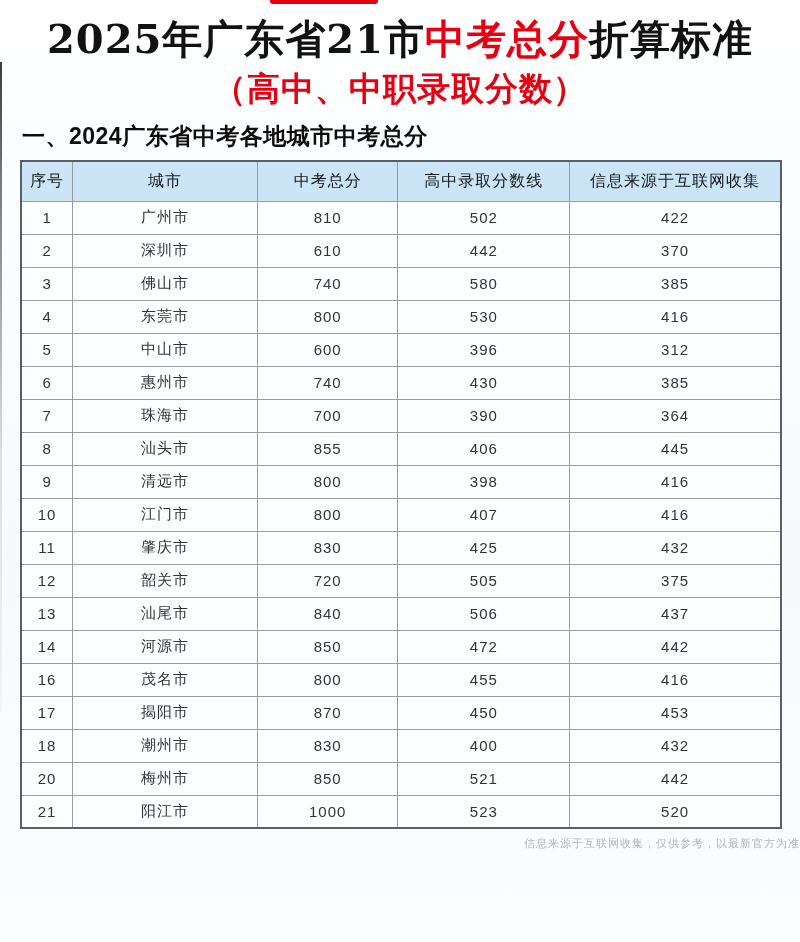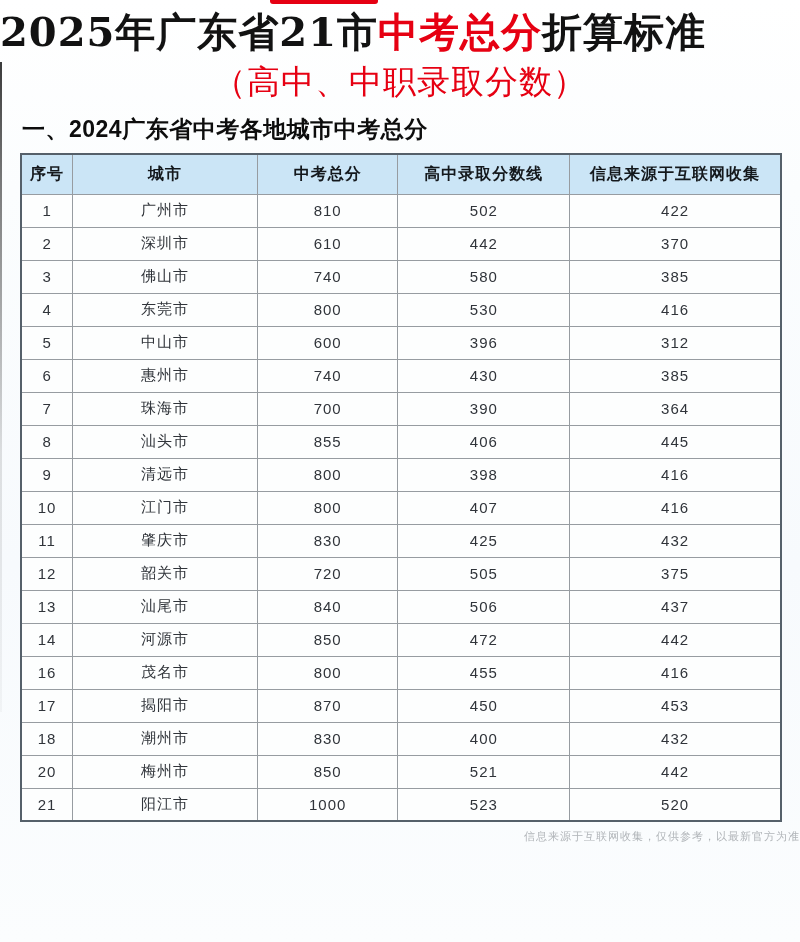--- a/index.html
+++ b/index.html
@@ -22,35 +22,36 @@
     background: #e60012;
     border-radius: 0 0 3px 3px;
   }
   .left-edge-artifact {
     position: absolute;
     left: 0; top: 62px;
     width: 2px; height: 650px;
     background: linear-gradient(to bottom, rgba(10,10,10,0.8) 0%, rgba(10,10,10,0.55) 18%, rgba(10,10,10,0.12) 60%, rgba(10,10,10,0.03) 100%);
   }
   .title {
-    margin-top: 7px;
+    margin-top: 14px;
+    text-align: center;
     font-family: "DejaVu Serif", "Liberation Serif", serif;
     font-weight: 900;
     font-size: 40px;
     line-height: 50px;
     color: #121212;
     letter-spacing: 1px;
     white-space: nowrap;
   }
   .red { color: #e60012; }
   .subtitle {
     margin-top: 4px;
     text-align: center;
     font-family: "DejaVu Serif", "Liberation Serif", serif;
-    font-weight: 400;
+    font-weight: 700;
     font-size: 33px;
     line-height: 42px;
     letter-spacing: 1px;
     white-space: nowrap;
   }
   .section-heading {
     margin: 12px 0 0 22px;
     font-weight: bold;
     font-size: 23px;
     line-height: 28px;
@@ -68,21 +69,21 @@
   table.scores th, table.scores td {
     border: 1px solid #979ca1;
     text-align: center;
     vertical-align: middle;
     overflow: hidden;
     white-space: nowrap;
   }
   table.scores th {
     height: 40px;
     background: #cbe5f6;
-    font-weight: bold;
+    font-weight: normal;
     font-size: 16px;
     color: #14181c;
     letter-spacing: 1px;
   }
   table.scores td {
     height: 33px;
     font-size: 15px;
     color: #30343a;
     letter-spacing: 1px;
   }

